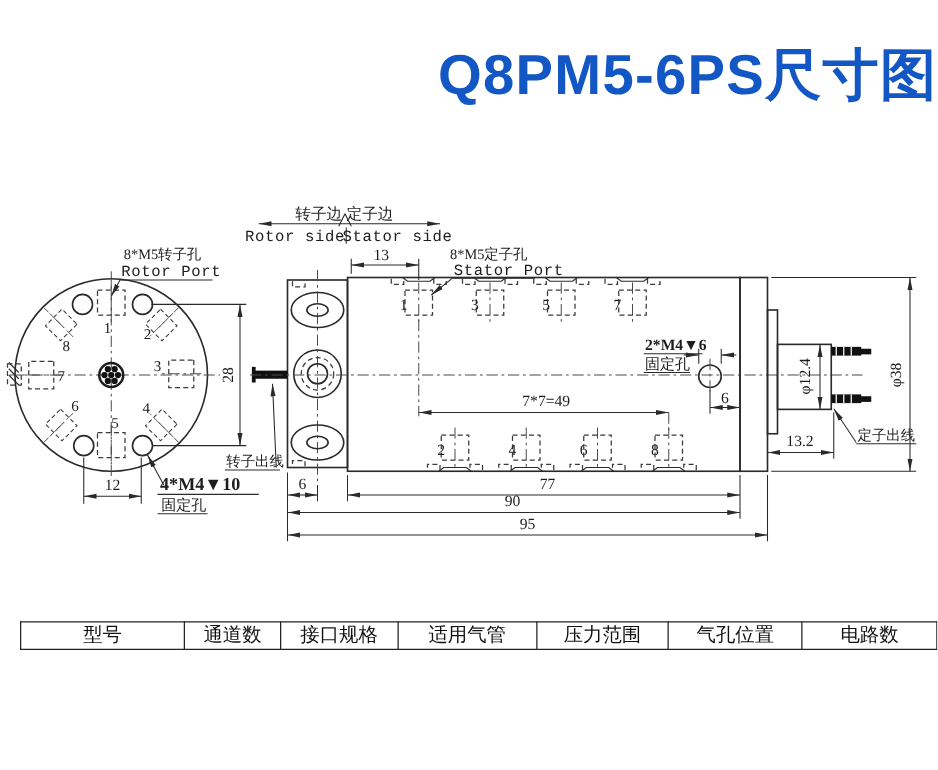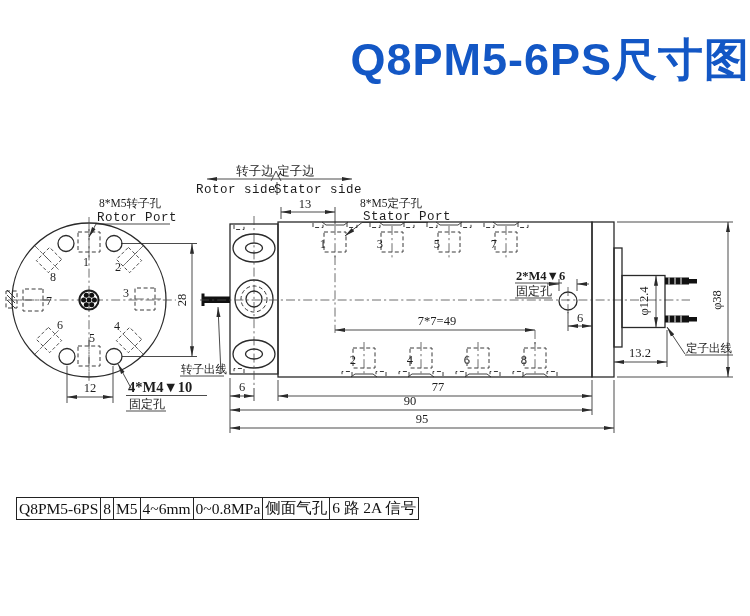--- a/index.html
+++ b/index.html
@@ -318,25 +318,25 @@
       <g>
         <line x1="614" y1="380" x2="614" y2="433" class="dim"></line>
         <line x1="230" y1="428" x2="614" y2="428" class="dim" marker-start="url(#arr)" marker-end="url(#arr)"></line>
         <text x="422" y="423" class="num" text-anchor="middle">95</text>
       </g>
     </g>
   </svg>
 
   <table id="spec-table">
     <tbody>
-    <tr>
-      <td>Q8PM5-6PS</td>
-      <td>8</td>
-      <td>M5</td>
-      <td>4~6mm</td>
-      <td>0~0.8MPa</td>
-      <td>侧面气孔</td>
-      <td>6 路 2A 信号</td>
+        <tr>
+      <td style="width:129px">型号</td>
+      <td style="width:73px">通道数</td>
+      <td style="width:91px">接口规格</td>
+      <td style="width:108px">适用气管</td>
+      <td style="width:103px">压力范围</td>
+      <td style="width:104px">气孔位置</td>
+      <td style="width:105px">电路数</td>
     </tr>
   </tbody>
     </table>
 
 </div>
 
 </body></html>

